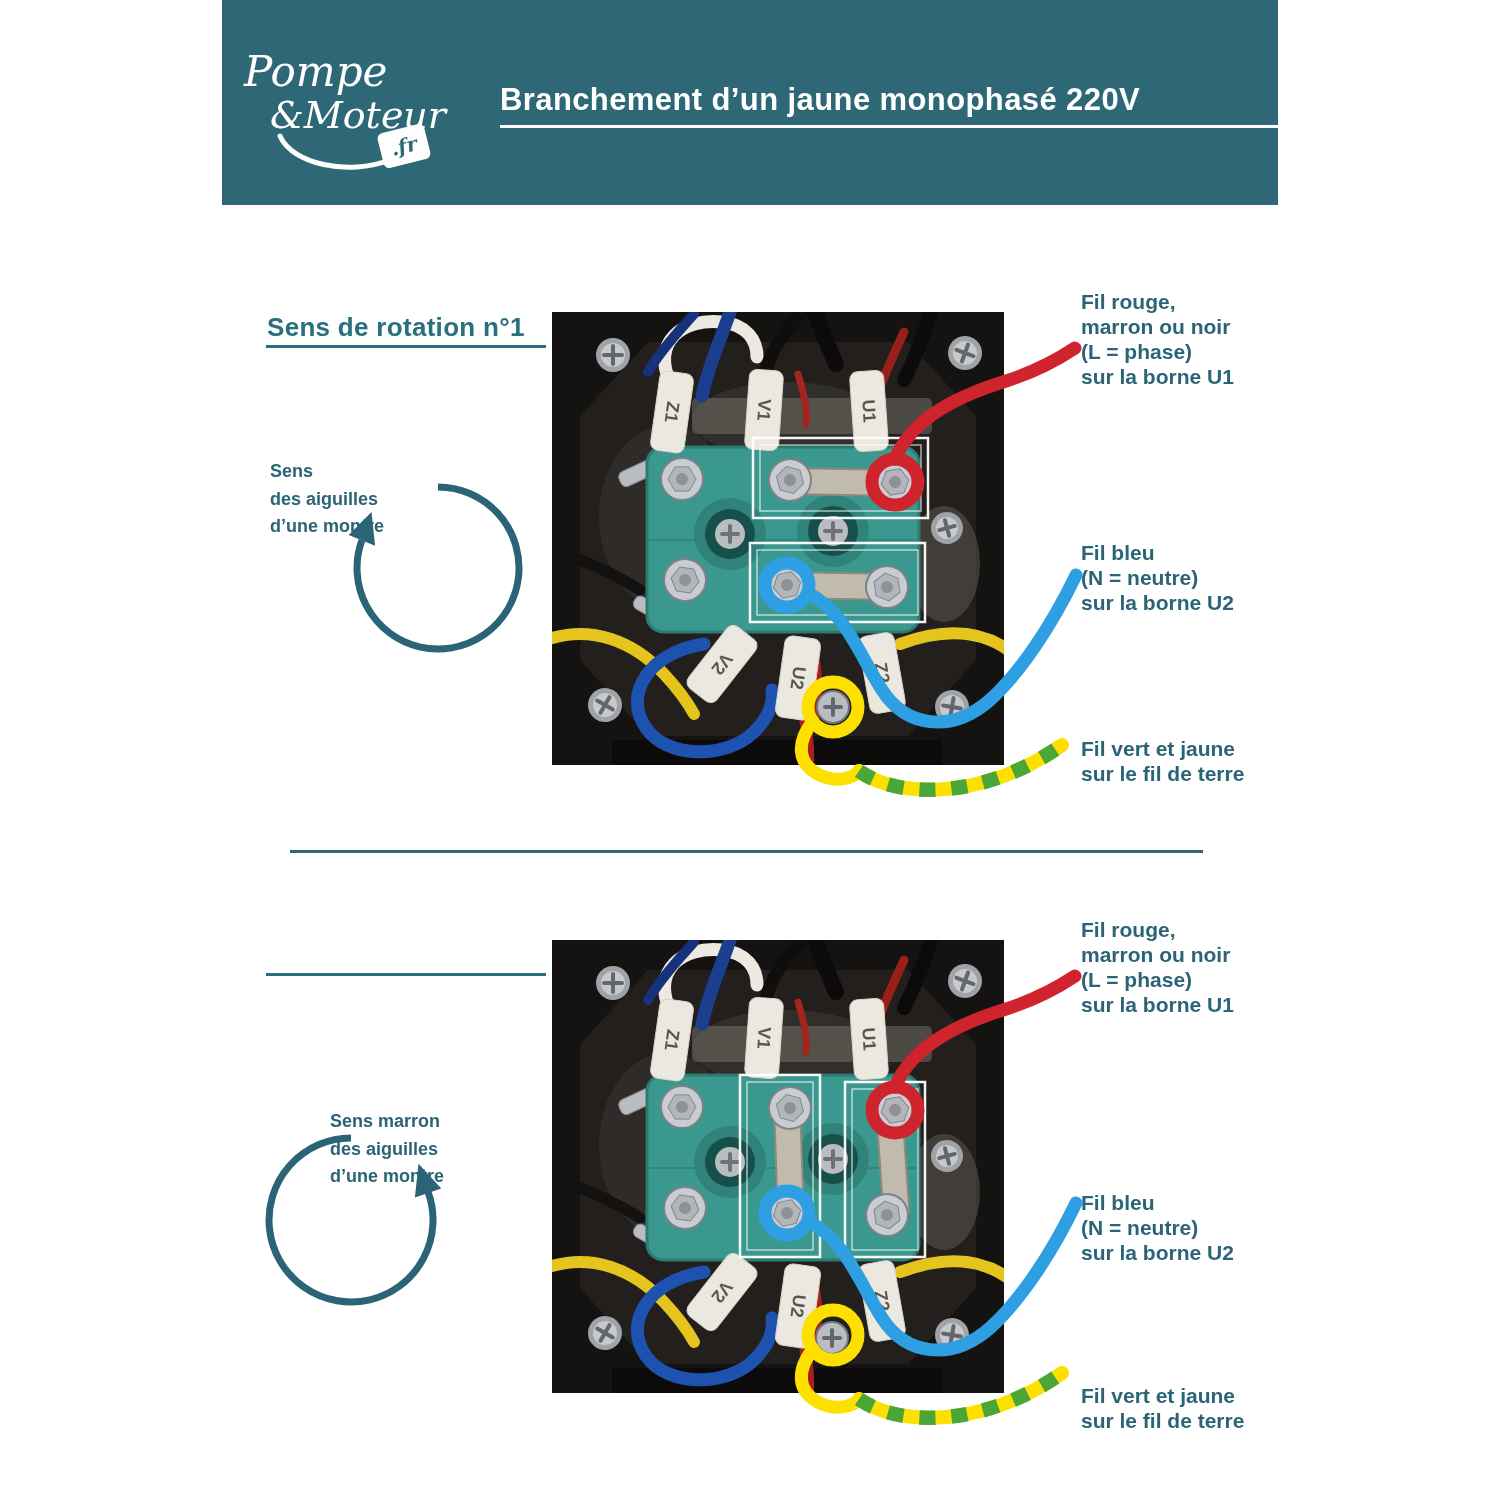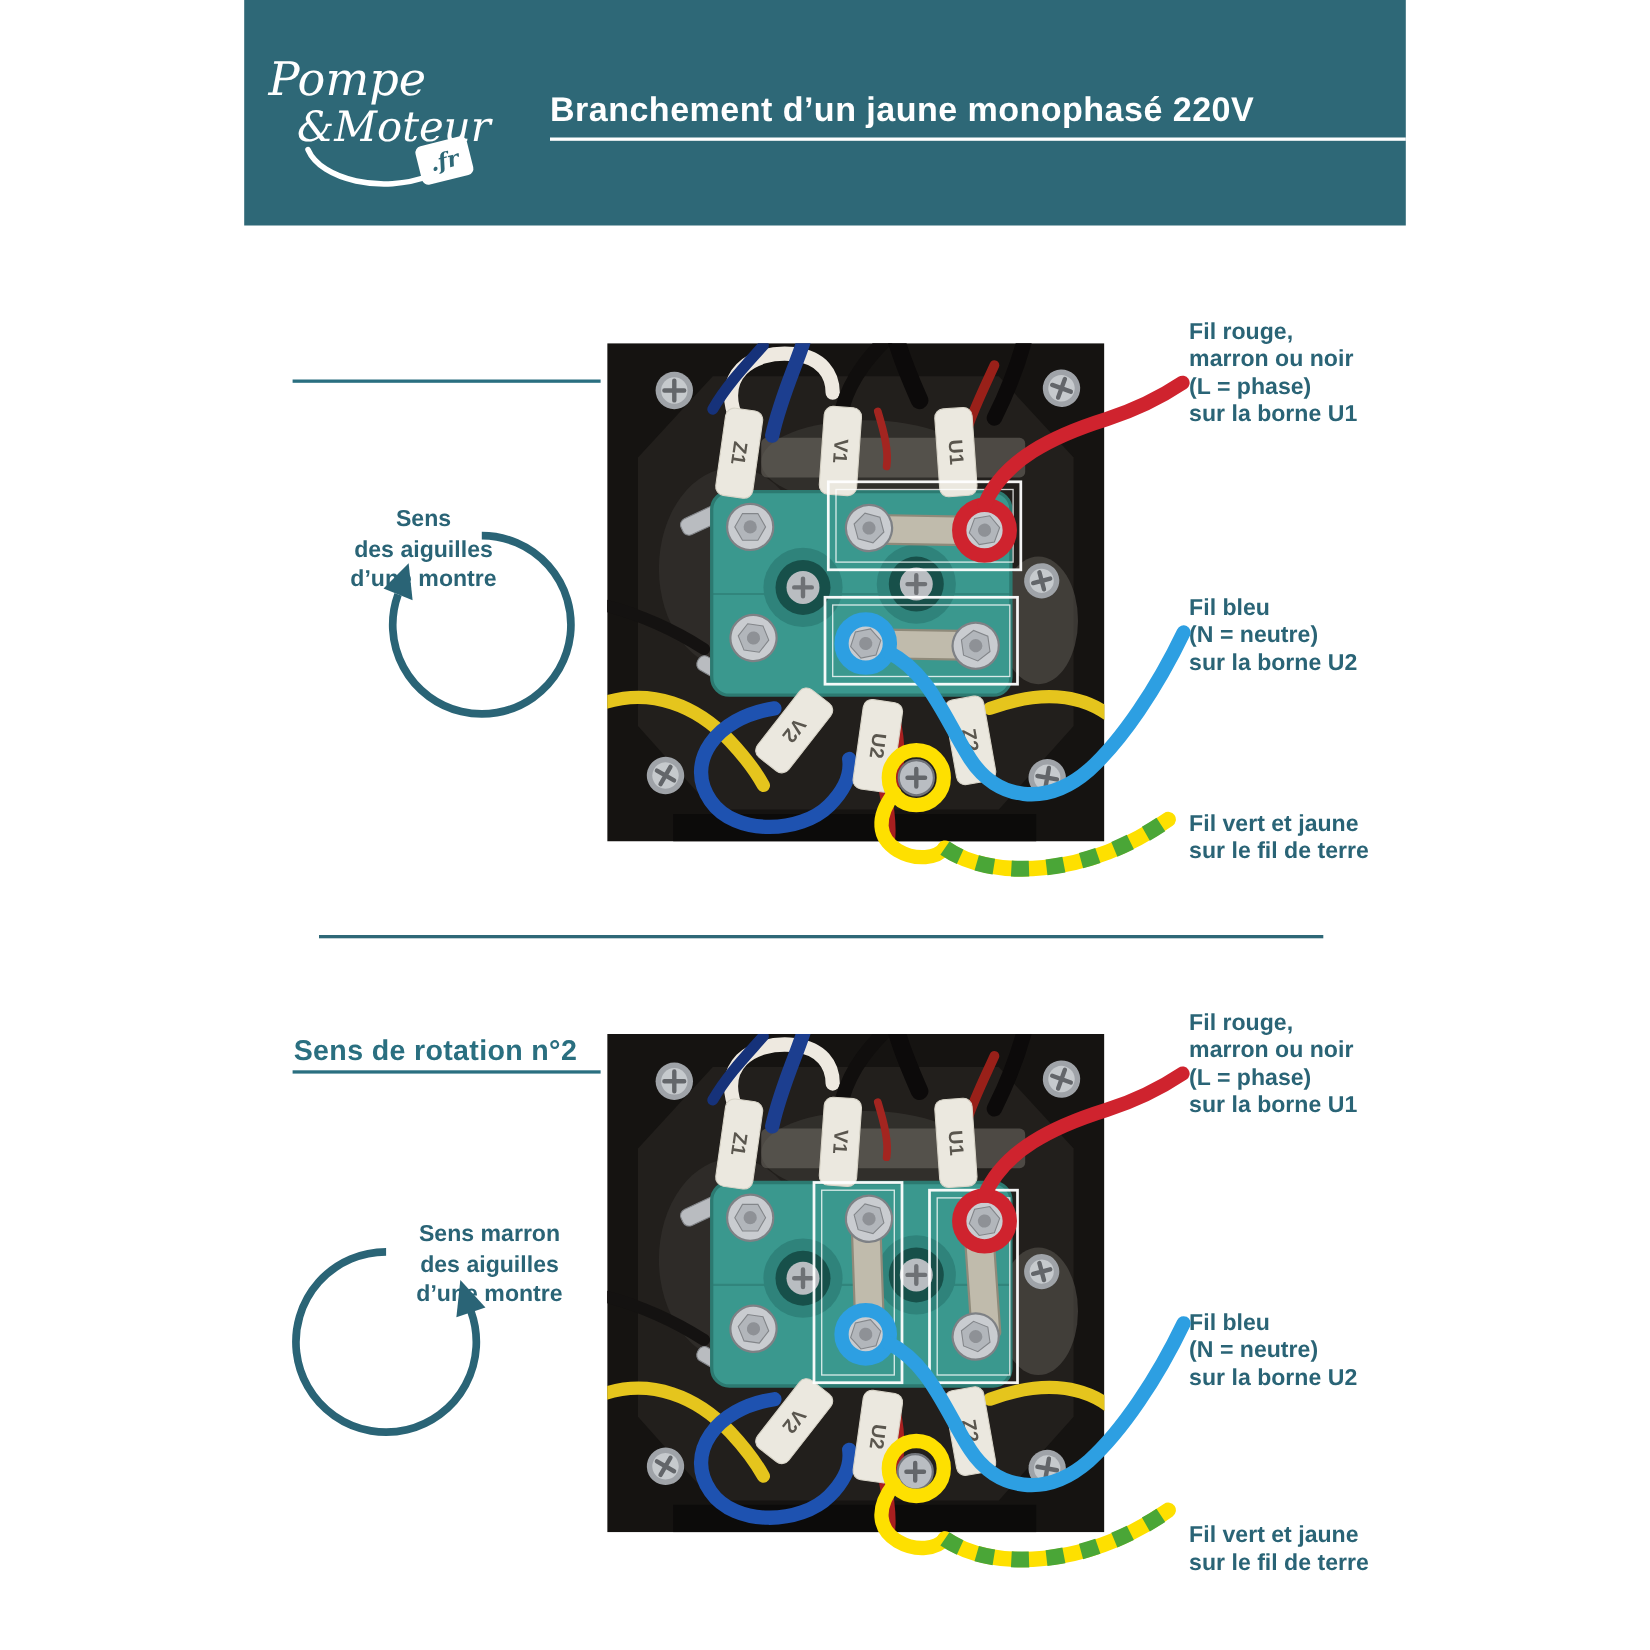--- a/index.html
+++ b/index.html
@@ -11,22 +11,22 @@
     font-size:31px;font-weight:700;letter-spacing:.4px;}
   .header-rule{position:absolute;left:500px;top:125px;width:778px;height:3px;background:#fff;}
   .logo-svg{position:absolute;left:236px;top:40px;}
   
   .sec-title{position:absolute;left:267px;width:300px;color:var(--heading,#2a6f80);
     font-size:26px;font-weight:700;letter-spacing:.3px;}
   .sec-rule{position:absolute;left:266px;width:280px;height:3px;background:var(--heading,#2a6f80);}
   
   .photo{position:absolute;left:552px;width:452px;height:453px;}
   
-  .rot-text{position:absolute;width:230px;text-align:center;color:var(--text,#2a6476);
-    font-size:21px;font-weight:600;line-height:27.5px;}
+  .rot-text{position:absolute;width:230px;color:var(--text,#2a6476);
+    font-size:18px;font-weight:600;line-height:27.5px;}
   .rot-arrow{position:absolute;}
   .rot-arrow path{fill:none;stroke:var(--text,#2a6476);stroke-width:7;}
   .rot-arrow polygon{fill:var(--text,#2a6476);}
   
   .anno{position:absolute;left:1081px;width:260px;color:var(--text,#2a6476);
     font-size:21px;font-weight:600;line-height:25px;margin-top:40px;}
   
   .divider{position:absolute;left:290px;top:850px;width:913px;height:3px;background:var(--teal,#2e6877);}
   
   #overlay{position:absolute;left:0;top:0;pointer-events:none;}
@@ -56,20 +56,21 @@
     <path d="M44 96 C56 124, 112 136, 154 120" fill="none" stroke="#ffffff" stroke-width="5" stroke-linecap="round"></path>
     <g transform="translate(168,106) rotate(-14)">
       <rect x="-24" y="-18" width="48" height="36" rx="6" fill="#ffffff"></rect>
       <text x="0" y="7" text-anchor="middle" font-size="20" font-weight="bold" font-style="italic" font-family="DejaVu Serif, serif" fill="#2e6877">.fr</text>
     </g>
   </svg>
 
   <div class="header-title">Branchement d’un jaune monophasé 220V</div>
   <div class="header-rule"></div>
 
+  <div class="sec-title" style="top:312px">Sens de rotation n°1</div>
   <div class="sec-rule" style="top:345px"></div>
 
   <div class="rot-text" style="left:270px;top:458px">
     <div>Sens</div>
     <div>des aiguilles</div>
     <div>d’une montre</div>
   </div>
   <svg class="rot-arrow" style="left:340px;top:470px" width="210" height="210" viewBox="0 0 210 210">
     <path d="M98 17 A81 81 0 1 1 21.9 70.3"></path>
     <polygon points="31.5,42 35.1,75.7 8.7,64.9"></polygon>
@@ -253,21 +254,20 @@
     <g fill="none" stroke="#ffffff">
       <rect x="201" y="126" width="175" height="80" stroke-width="2.5" opacity="0.95"></rect>
       <rect x="208" y="133" width="161" height="66" stroke-width="1.2" opacity="0.8"></rect>
       <rect x="198" y="231" width="175" height="79" stroke-width="2.5" opacity="0.95"></rect>
       <rect x="205" y="238" width="161" height="65" stroke-width="1.2" opacity="0.8"></rect>
     </g>
   </svg>
 
   <div class="divider"></div>
 
-  <div class="sec-title" style="top:940px">Sens de rotation n°2</div>
   <div class="sec-rule" style="top:973px"></div>
 
   <div class="rot-text" style="left:330px;top:1108px">
     <div>Sens marron</div>
     <div>des aiguilles</div>
     <div>d’une montre</div>
   </div>
   <svg class="rot-arrow" style="left:253px;top:1122px" width="200" height="200" viewBox="0 0 200 200">
     <path d="M98 16 A82 82 0 1 0 175.1 70"></path>
     <polygon points="165.5,41.7 188.3,66.6 161.9,75.4"></polygon>

